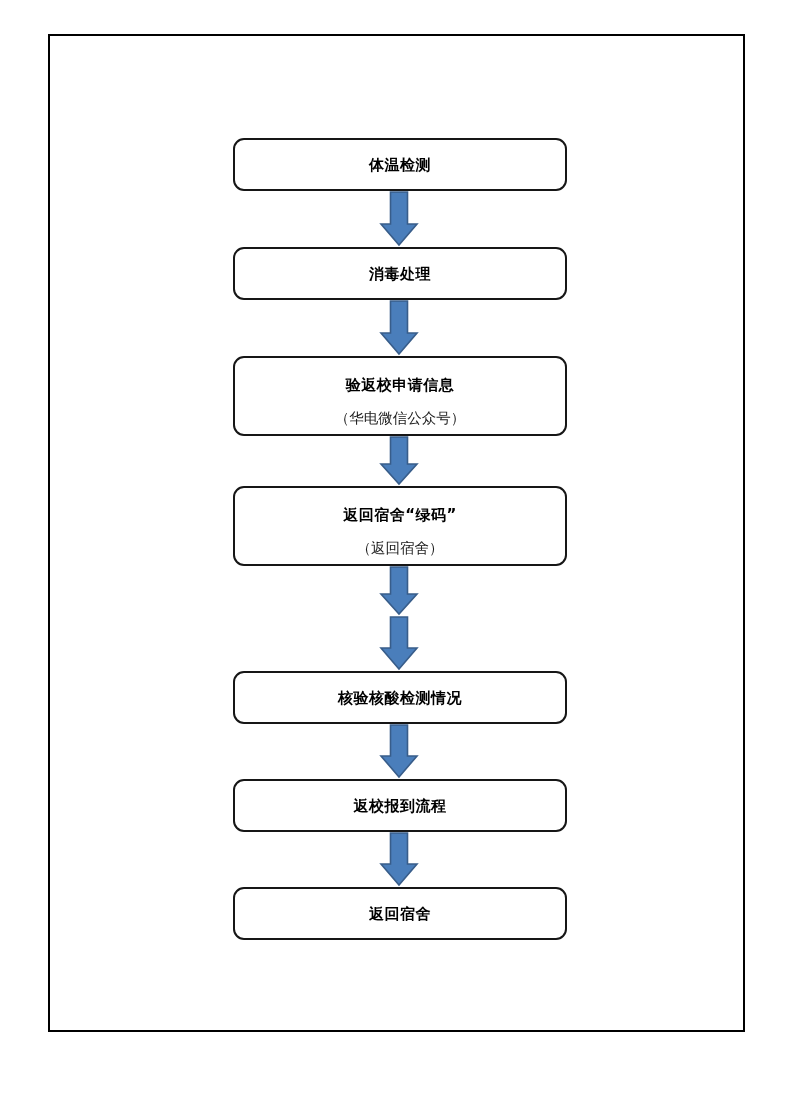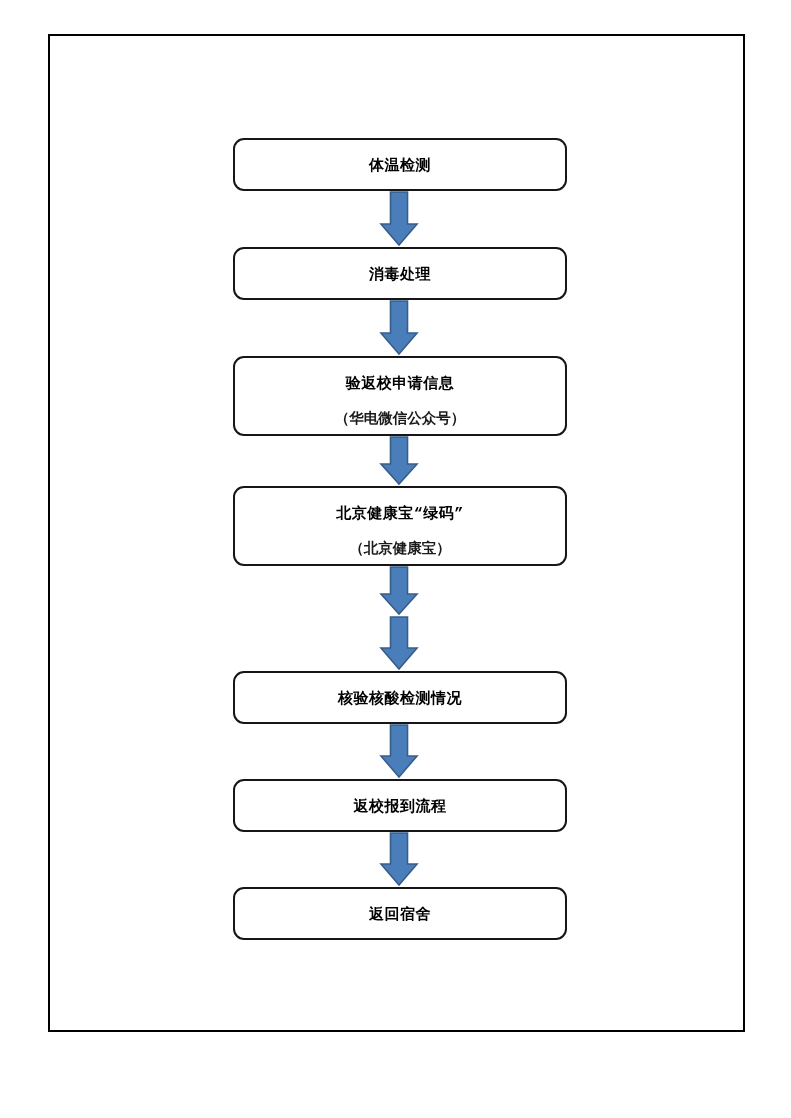--- a/index.html
+++ b/index.html
@@ -85,26 +85,25 @@
     font-family: "DejaVu Sans", "Liberation Sans", sans-serif;
     font-size: 15px;
     font-weight: 700;
     color: #000000;
     letter-spacing: 0.5px;
     line-height: 20px;
     white-space: nowrap;
   }
   .flow-box.tall .box-title {
     margin-top: 10px;
-    font-family: Liberation Mono, monospace;
   }
   .box-subtitle {
     font-family: "DejaVu Serif", "Liberation Serif", serif;
     font-size: 14.5px;
-    font-weight: 700;
+    font-weight: 400;
     color: #1a1a1a;
     line-height: 20px;
     margin-top: 13px;
     white-space: nowrap;
   }
 
   
   .connector {
     position: relative;
     width: 334px;
@@ -155,22 +154,22 @@
       <div class="box-subtitle">（华电微信公众号）</div>
     </div>
 
     <div class="connector gap-50">
       <svg width="40" height="50" viewBox="0 0 40 50">
         <polygon points="11.5,1 28.5,1 28.5,28 38,28 20,48 2,28 11.5,28" fill="#4A7EBB" stroke="#385D8A" stroke-width="1.6" stroke-linejoin="miter"></polygon>
       </svg>
     </div>
 
     <div class="flow-box tall">
-      <div class="box-title">北京健康宝“绿码”</div>
-      <div class="box-subtitle">（北京健康宝）</div>
+      <div class="box-title">返回宿舍“绿码”</div>
+      <div class="box-subtitle">（返回宿舍）</div>
     </div>
 
     <div class="connector gap-50">
       <svg width="40" height="50" viewBox="0 0 40 50">
         <polygon points="11.5,1 28.5,1 28.5,28 38,28 20,48 2,28 11.5,28" fill="#4A7EBB" stroke="#385D8A" stroke-width="1.6" stroke-linejoin="miter"></polygon>
       </svg>
     </div>
 
 
     <div class="connector gap-55">

